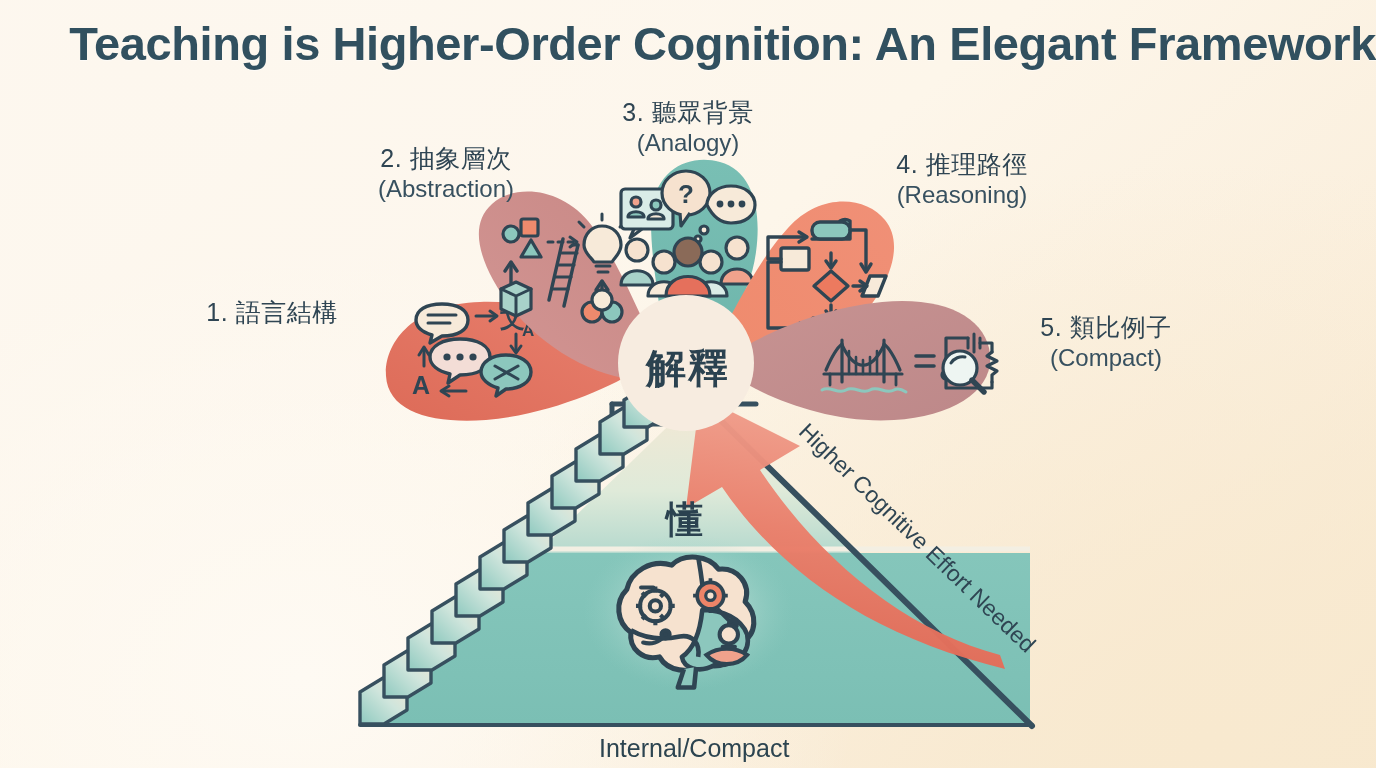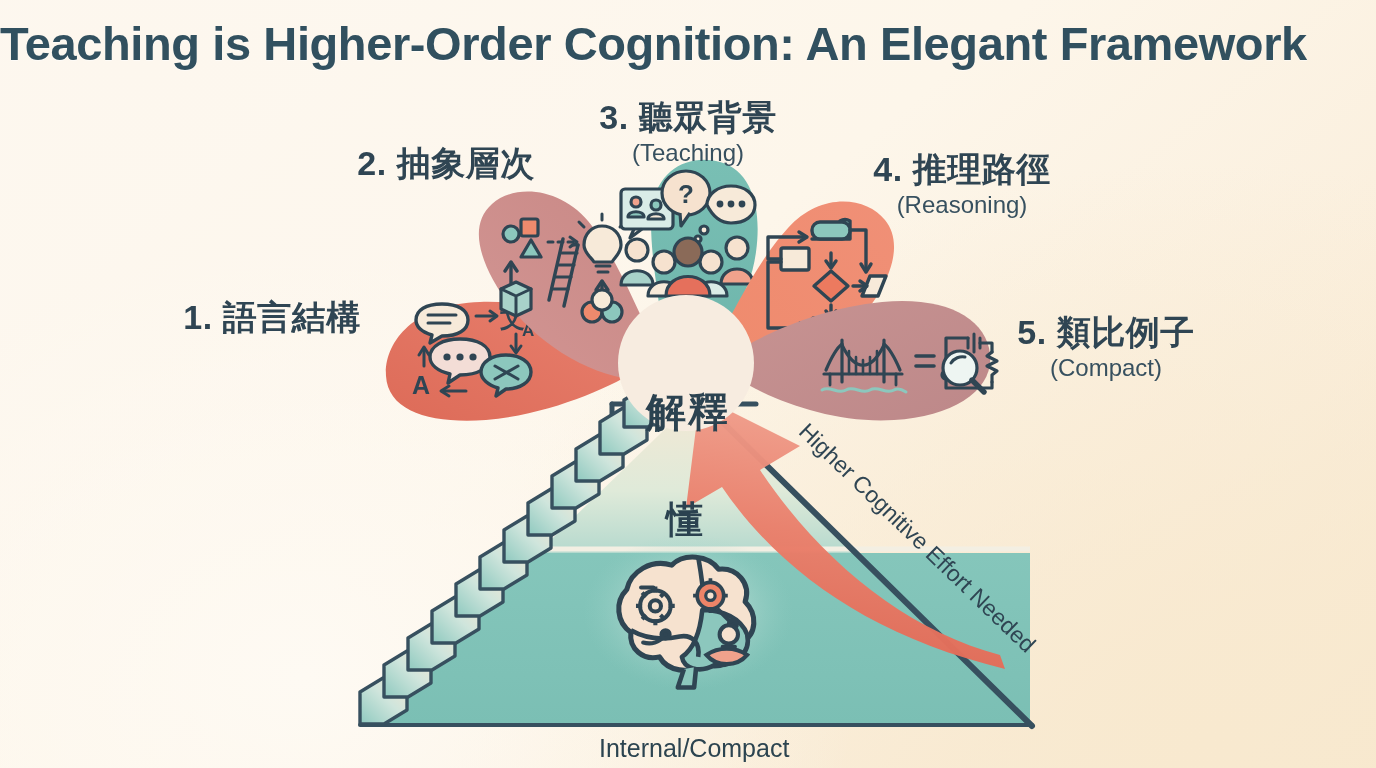--- a/index.html
+++ b/index.html
@@ -30,50 +30,49 @@
   .lbl {
     position: absolute;
     text-align: center;
     color: #2f4553;
     line-height: 1.16;
     white-space: nowrap;
     pointer-events: none;
   }
   .lbl .cn {
     display: block;
-    font-size: 34px;
-    font-weight: 700;
+    font-size: 25px;
+    font-weight: 400;
     letter-spacing: 0.5px;
   }
   .lbl .en {
     display: block;
     font-size: 24px;
     font-weight: 400;
     color: #37505f;
     margin-top: 2px;
   }
   #title {
     position: absolute;
     left: 0;
     top: 16px;
     width: 1376px;
-    text-align: left;
+    text-align: right;
     font-size: 47px;
     font-weight: 700;
     letter-spacing: -0.4px;
     color: #31505f;
     text-shadow: 0 1px 0 rgba(255,255,255,0.5);
   }
   .center-word {
     position: absolute;
     font-size: 40px;
     font-weight: 700;
     color: #2b4250;
     letter-spacing: 2px;
-    margin-top: 44px;
   }
   .pyr-word {
     position: absolute;
     font-size: 37px;
     font-weight: 700;
     color: #2b4250;
   }
   .pyr-sub {
     position: absolute;
     font-size: 25px;
@@ -405,25 +404,26 @@
   </svg>
 
   <div class="center-word" style="left:646px; top:341px;">解釋</div>
 
   <div class="lbl" style="left:152px; top:298px; width:240px;">
     <span class="cn"><span>1.</span> <span>語言結構</span></span>
   </div>
 
   <div class="lbl" style="left:326px; top:144px; width:240px;">
     <span class="cn"><span>2.</span> <span>抽象層次</span></span>
+    <span class="en">(Abstraction)</span>
   </div>
 
   <div class="lbl" style="left:568px; top:98px; width:240px;">
     <span class="cn"><span>3.</span> <span>聽眾背景</span></span>
-    <span class="en">(Teaching)</span>
+    <span class="en">(Analogy)</span>
   </div>
 
   <div class="lbl" style="left:842px; top:150px; width:240px;">
     <span class="cn"><span>4.</span> <span>推理路徑</span></span>
     <span class="en">(Reasoning)</span>
   </div>
 
   <div class="lbl" style="left:986px; top:313px; width:240px;">
     <span class="cn"><span>5.</span> <span>類比例子</span></span>
     <span class="en">(Compact)</span>

